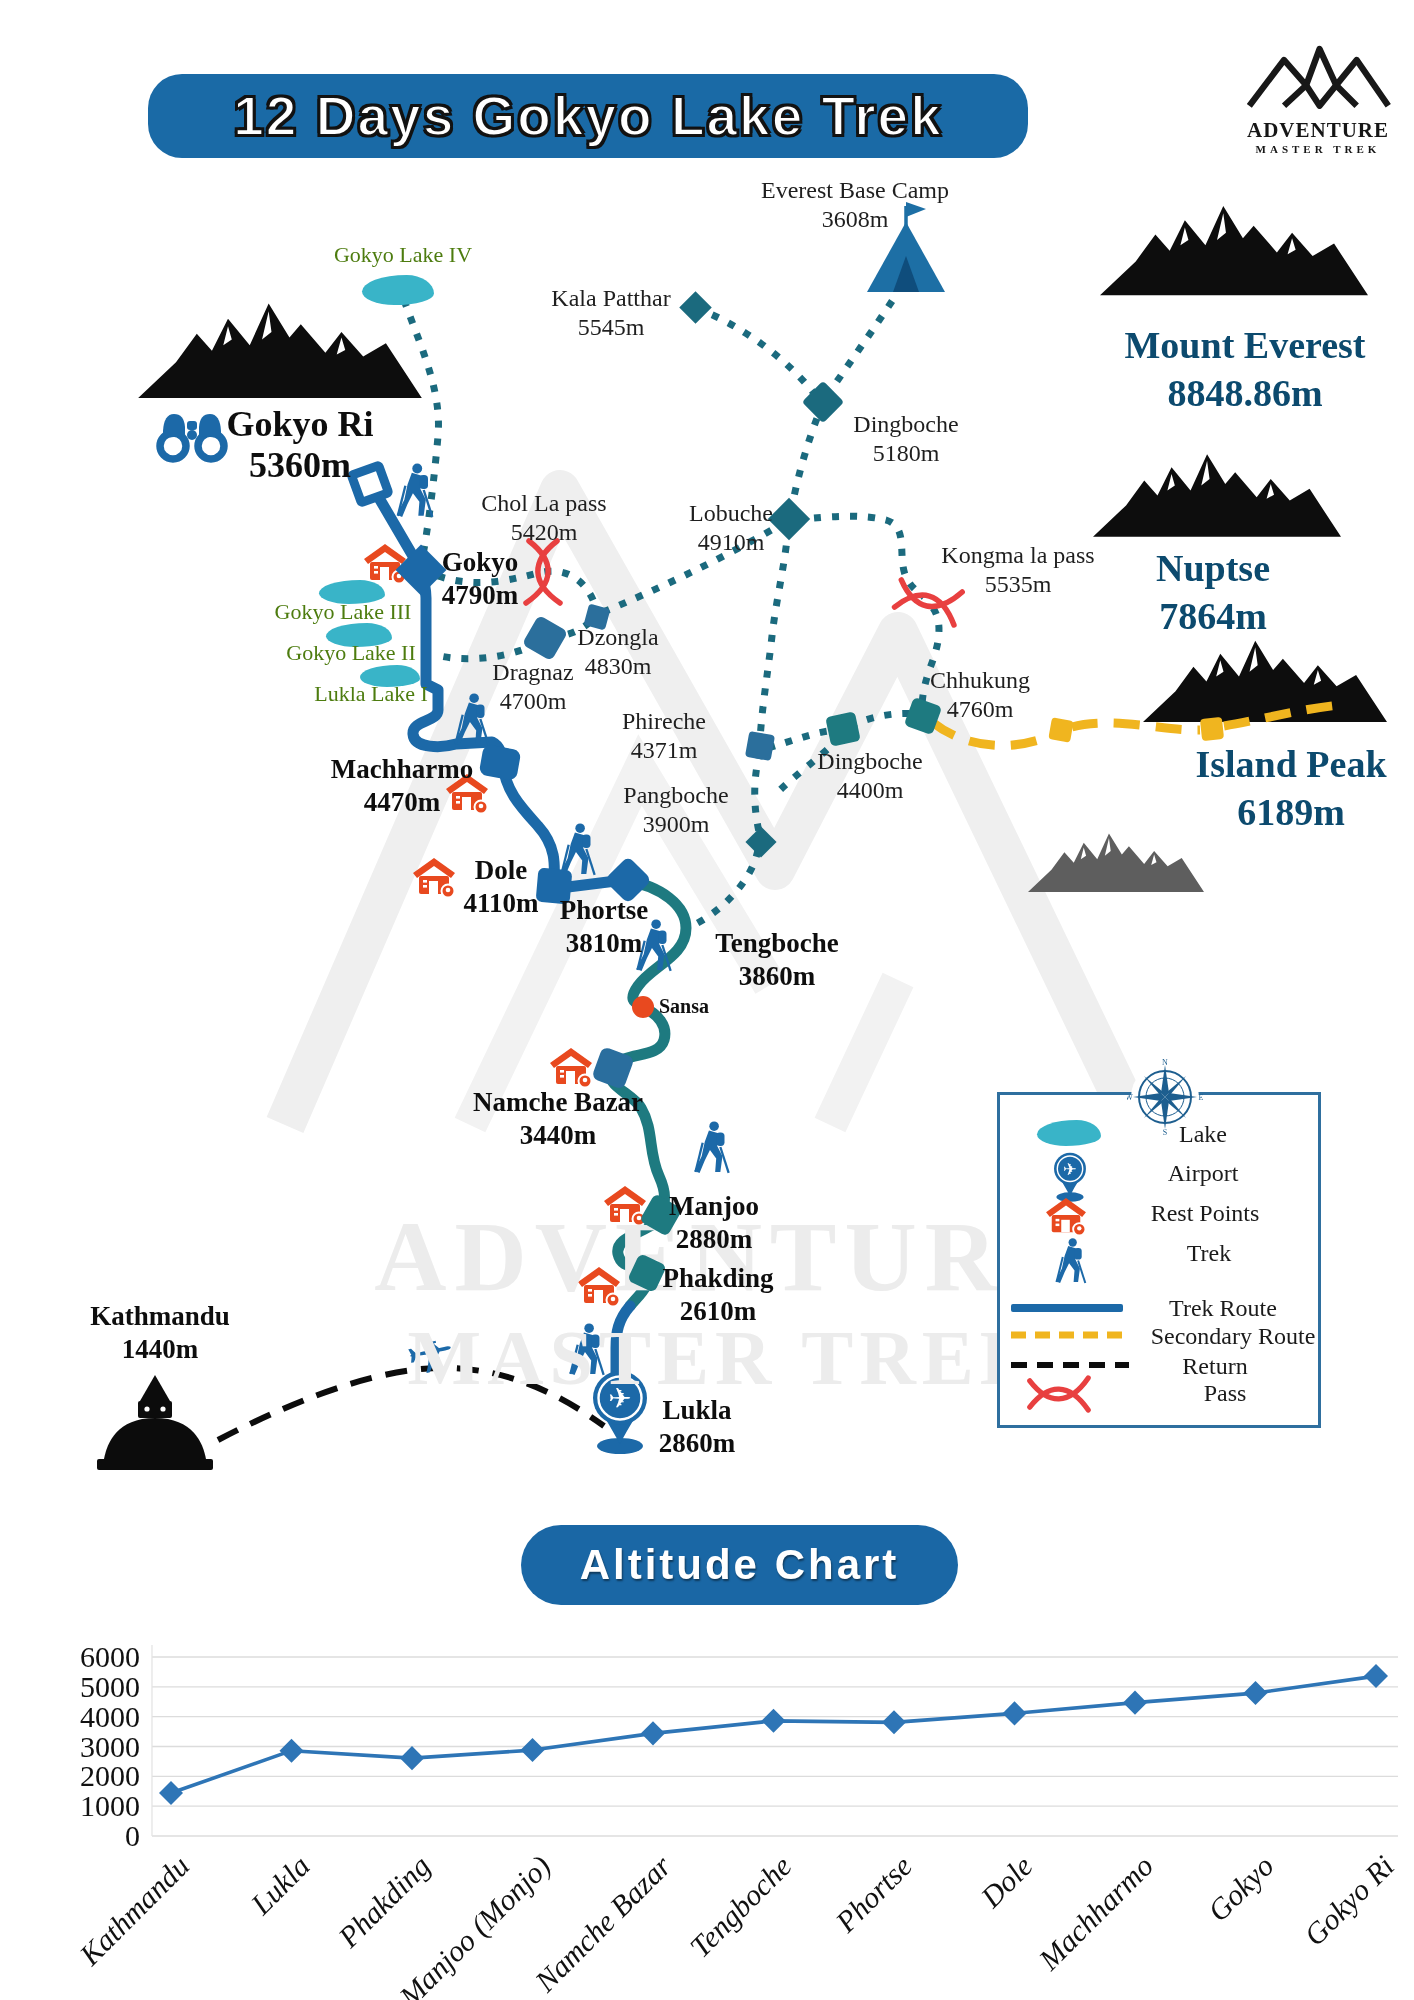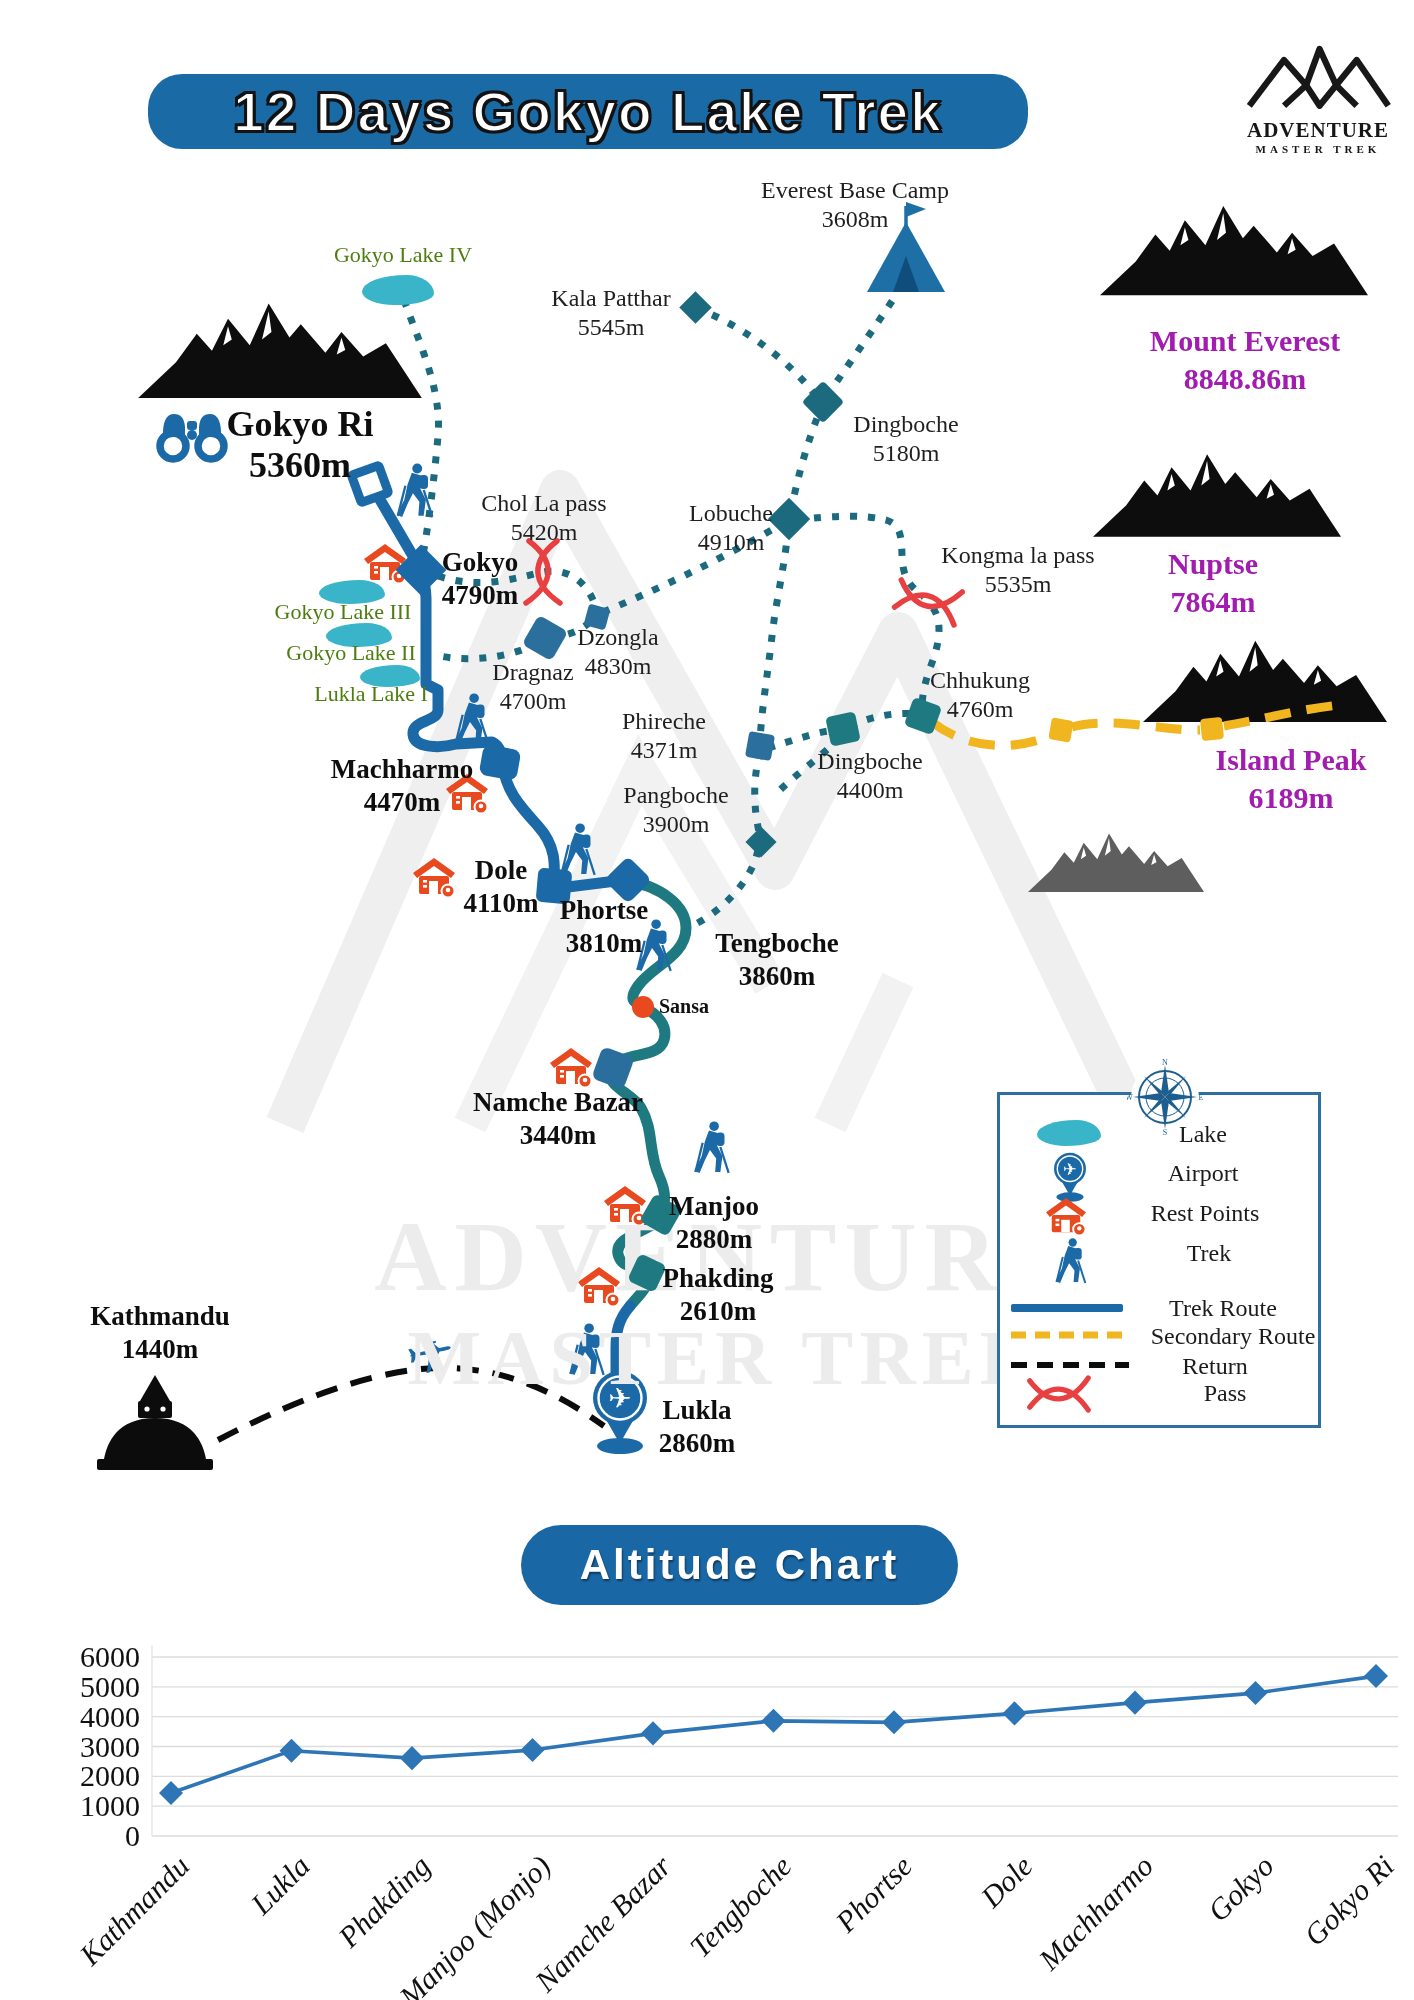--- a/index.html
+++ b/index.html
@@ -1,39 +1,39 @@
 <!DOCTYPE html>
 <html><head>
 <meta charset="utf-8">
 <style>
   html,body{margin:0;padding:0;background:#fff;}
   #page{position:relative;width:1414px;height:2000px;background:#fff;overflow:hidden;
         font-family:"Liberation Serif",serif;}
   .abs{position:absolute;}
   
-  .title-pill{position:absolute;left:148px;top:74px;width:880px;height:75px;background:#1a6aa6;
+  .title-pill{position:absolute;left:148px;top:74px;width:880px;height:84px;background:#1a6aa6;
       border-radius:34px;display:flex;align-items:center;justify-content:center;}
   .title-pill span{font-family:"Liberation Sans",sans-serif;font-weight:bold;font-size:55px;
       color:#fff;-webkit-text-stroke:2px #131313;letter-spacing:2px;
       text-shadow:2px 2px 0 #111,-2px 2px 0 #111,2px -2px 0 #111,-2px -2px 0 #111;}
   .chart-pill{position:absolute;left:521px;top:1525px;width:437px;height:80px;background:#1a67a5;
       border-radius:40px;display:flex;align-items:center;justify-content:center;}
   .chart-pill span{font-family:"Liberation Sans",sans-serif;font-weight:bold;font-size:42px;color:#fff;
       letter-spacing:3px;text-shadow:1px 2px 2px rgba(0,0,0,.45);}
   
   .logo{position:absolute;left:1228px;top:38px;width:180px;text-align:center;color:#161616;}
   .logo .l1{font-weight:bold;font-size:21px;letter-spacing:1px;margin-top:2px;}
   .logo .l2{font-size:11px;letter-spacing:4px;font-weight:bold;}
   
   .wp{position:absolute;transform:translateX(-50%);text-align:center;white-space:nowrap;
       font-size:24px;line-height:1.22;color:#1f1f1f;}
   .wp.b{font-weight:bold;color:#0e0e0e;font-size:27px;}
   .wp.xl{font-size:36px;line-height:1.15;}
   .peak{position:absolute;transform:translateX(-50%);text-align:center;white-space:nowrap;
-      font-weight:bold;font-size:30px;line-height:1.25;color:#a21caf;}
+      font-weight:bold;font-size:38px;line-height:1.25;color:#0c4a6e;}
   .lake-label{position:absolute;transform:translate(-50%,-50%);font-size:22px;color:#4d7c0f;white-space:nowrap;}
   .sansa{position:absolute;transform:translate(-50%,-50%);font-weight:bold;font-size:20px;color:#111;}
   
   .mk{position:absolute;transform-origin:center;}
   .dot{position:absolute;border-radius:50%;background:#e8491f;}
   .lakeblob{position:absolute;background:#39b4c8;border-radius:62% 38% 55% 45%/55% 62% 38% 45%;
       transform:translate(-50%,-50%);}
   
   .legend{position:absolute;left:997px;top:1092px;width:318px;height:330px;border:3px solid #2f6f9f;background:#fff;}
   .legend .lbl{position:absolute;transform:translate(-50%,-50%);font-size:24px;color:#1b1b1b;white-space:nowrap;}

